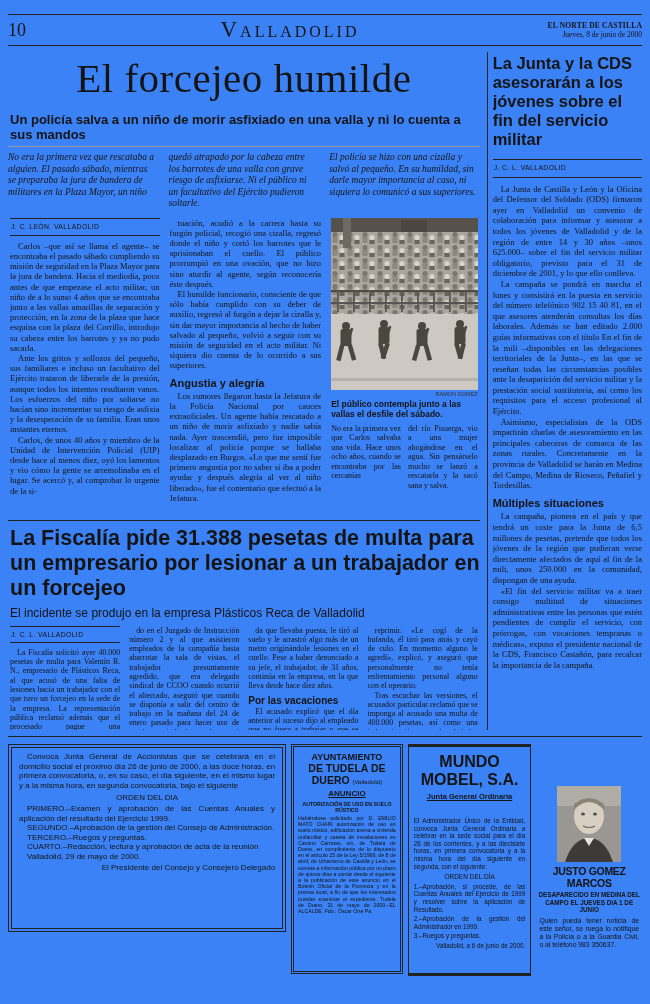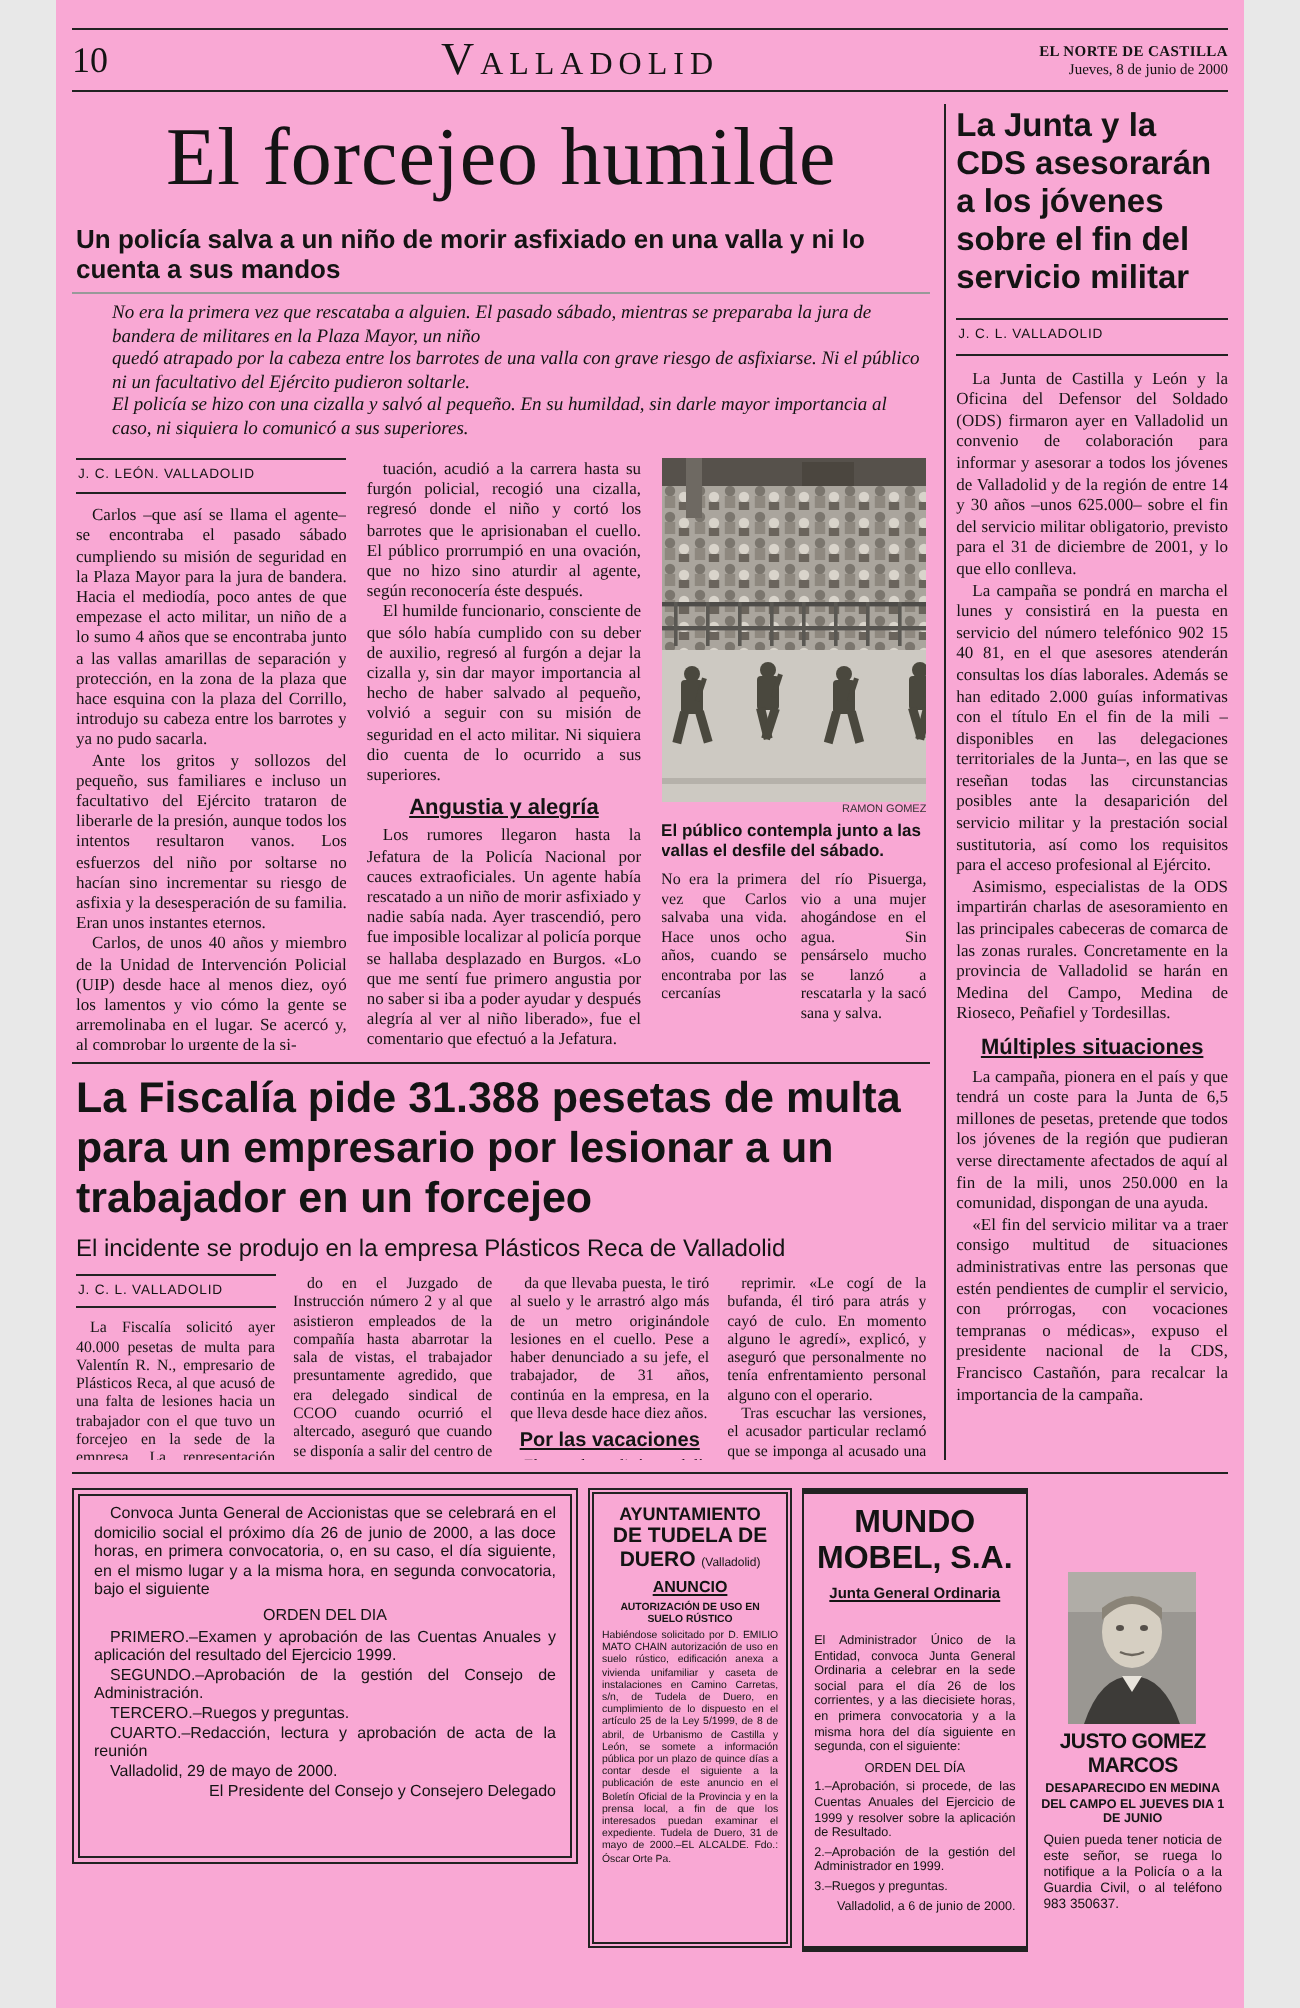--- a/index.html
+++ b/index.html
@@ -1,44 +1,44 @@
 <!DOCTYPE html>
 <html><head>
 <meta charset="utf-8">
 <style>
   html,body{margin:0;padding:0;background:#e8e8e8;}
-  .page{position:relative;width:594px;height:1004px;background:#f9a8d4;color:#141414;
+  .page{position:relative;width:650px;height:1004px;background:#3b82f6;color:#141414;
         margin:0 auto;overflow:hidden;font-family:"Liberation Serif","DejaVu Serif",serif;}
   
   .masthead{margin:14px 8px 0 8px;border-top:1px solid #222;border-bottom:1px solid #222;
             display:flex;align-items:center;height:30px;}
   .page-num{font-size:18px;width:80px;}
   .section-title{flex:1;text-align:center;font-variant:small-caps;font-size:23px;letter-spacing:3px;}
   .edition{width:150px;text-align:right;line-height:1.2;}
   .edition .paper{font-size:7.5px;font-weight:bold;letter-spacing:.2px;}
   .edition .date{font-size:7.5px;}
   
   .content{display:flex;margin:6px 8px 0 8px;height:678px;overflow:hidden;}
   .left-zone{width:477px;overflow:hidden;}
   .v-rule{width:1px;background:#222;margin:0 5px 0 7px;}
   .sidebar{width:151px;overflow:hidden;font-size:8.5px;line-height:10.6px;text-align:justify;}
   
   .headline{font-size:41px;text-align:center;margin:2px 0 10px 0;font-weight:normal;letter-spacing:.5px;}
   .deck{font-family:"Liberation Sans",sans-serif;font-weight:bold;font-size:13px;margin:0 0 4px 2px;}
   .deck-rule{border-top:1px solid #999;margin-bottom:5px;}
-  .lede-row{display:flex;gap:0;margin:2px 2px 8px 20px;flex-direction:column;}
+  .lede-row{display:flex;gap:12px;margin:2px 2px 8px 0;}
   .lede-col{flex:1;font-style:italic;font-size:9.5px;line-height:11.5px;}
   .main-body{display:flex;gap:10px;height:296px;overflow:hidden;margin:0 2px;}
   .body-col{width:150px;font-size:8.5px;line-height:10.2px;text-align:justify;overflow:hidden;}
   .body-col p,.sidebar p{margin:0;text-indent:8px;}
   .byline-box{border-top:1px solid #222;border-bottom:1px solid #222;
               font-family:"Liberation Sans",sans-serif;font-size:6.8px;letter-spacing:.4px;
               padding:3px 0 3px 1px;margin-bottom:5px;text-indent:0;}
   .subhead{font-family:"Liberation Sans",sans-serif;font-weight:bold;font-size:11px;
-           margin:7px 0 3px 0;text-indent:0;text-align:center;text-decoration:underline;}
+           margin:7px 0 3px 0;text-indent:0;text-align:left;}
   .photo-col{width:147px;overflow:hidden;}
   .photo-frame{width:147px;height:172px;overflow:hidden;background:#b9b5ae;}
   .photo-credit{font-family:"Liberation Sans",sans-serif;font-size:5.5px;text-align:right;color:#333;margin:1px 0 2px 0;}
   .photo-caption{font-family:"Liberation Sans",sans-serif;font-weight:bold;font-size:8.5px;line-height:10px;margin-bottom:5px;}
   .mini-cols{display:flex;gap:7px;}
   .mini-col{flex:1;font-size:8px;line-height:9.5px;text-align:justify;}
   .article-divider{border-top:1px solid #222;margin:6px 0 5px 0;}
   
   .fisc-headline{font-family:"Liberation Sans",sans-serif;font-weight:bold;font-size:21.5px;
                  line-height:25px;margin:2px 0 5px 2px;}

